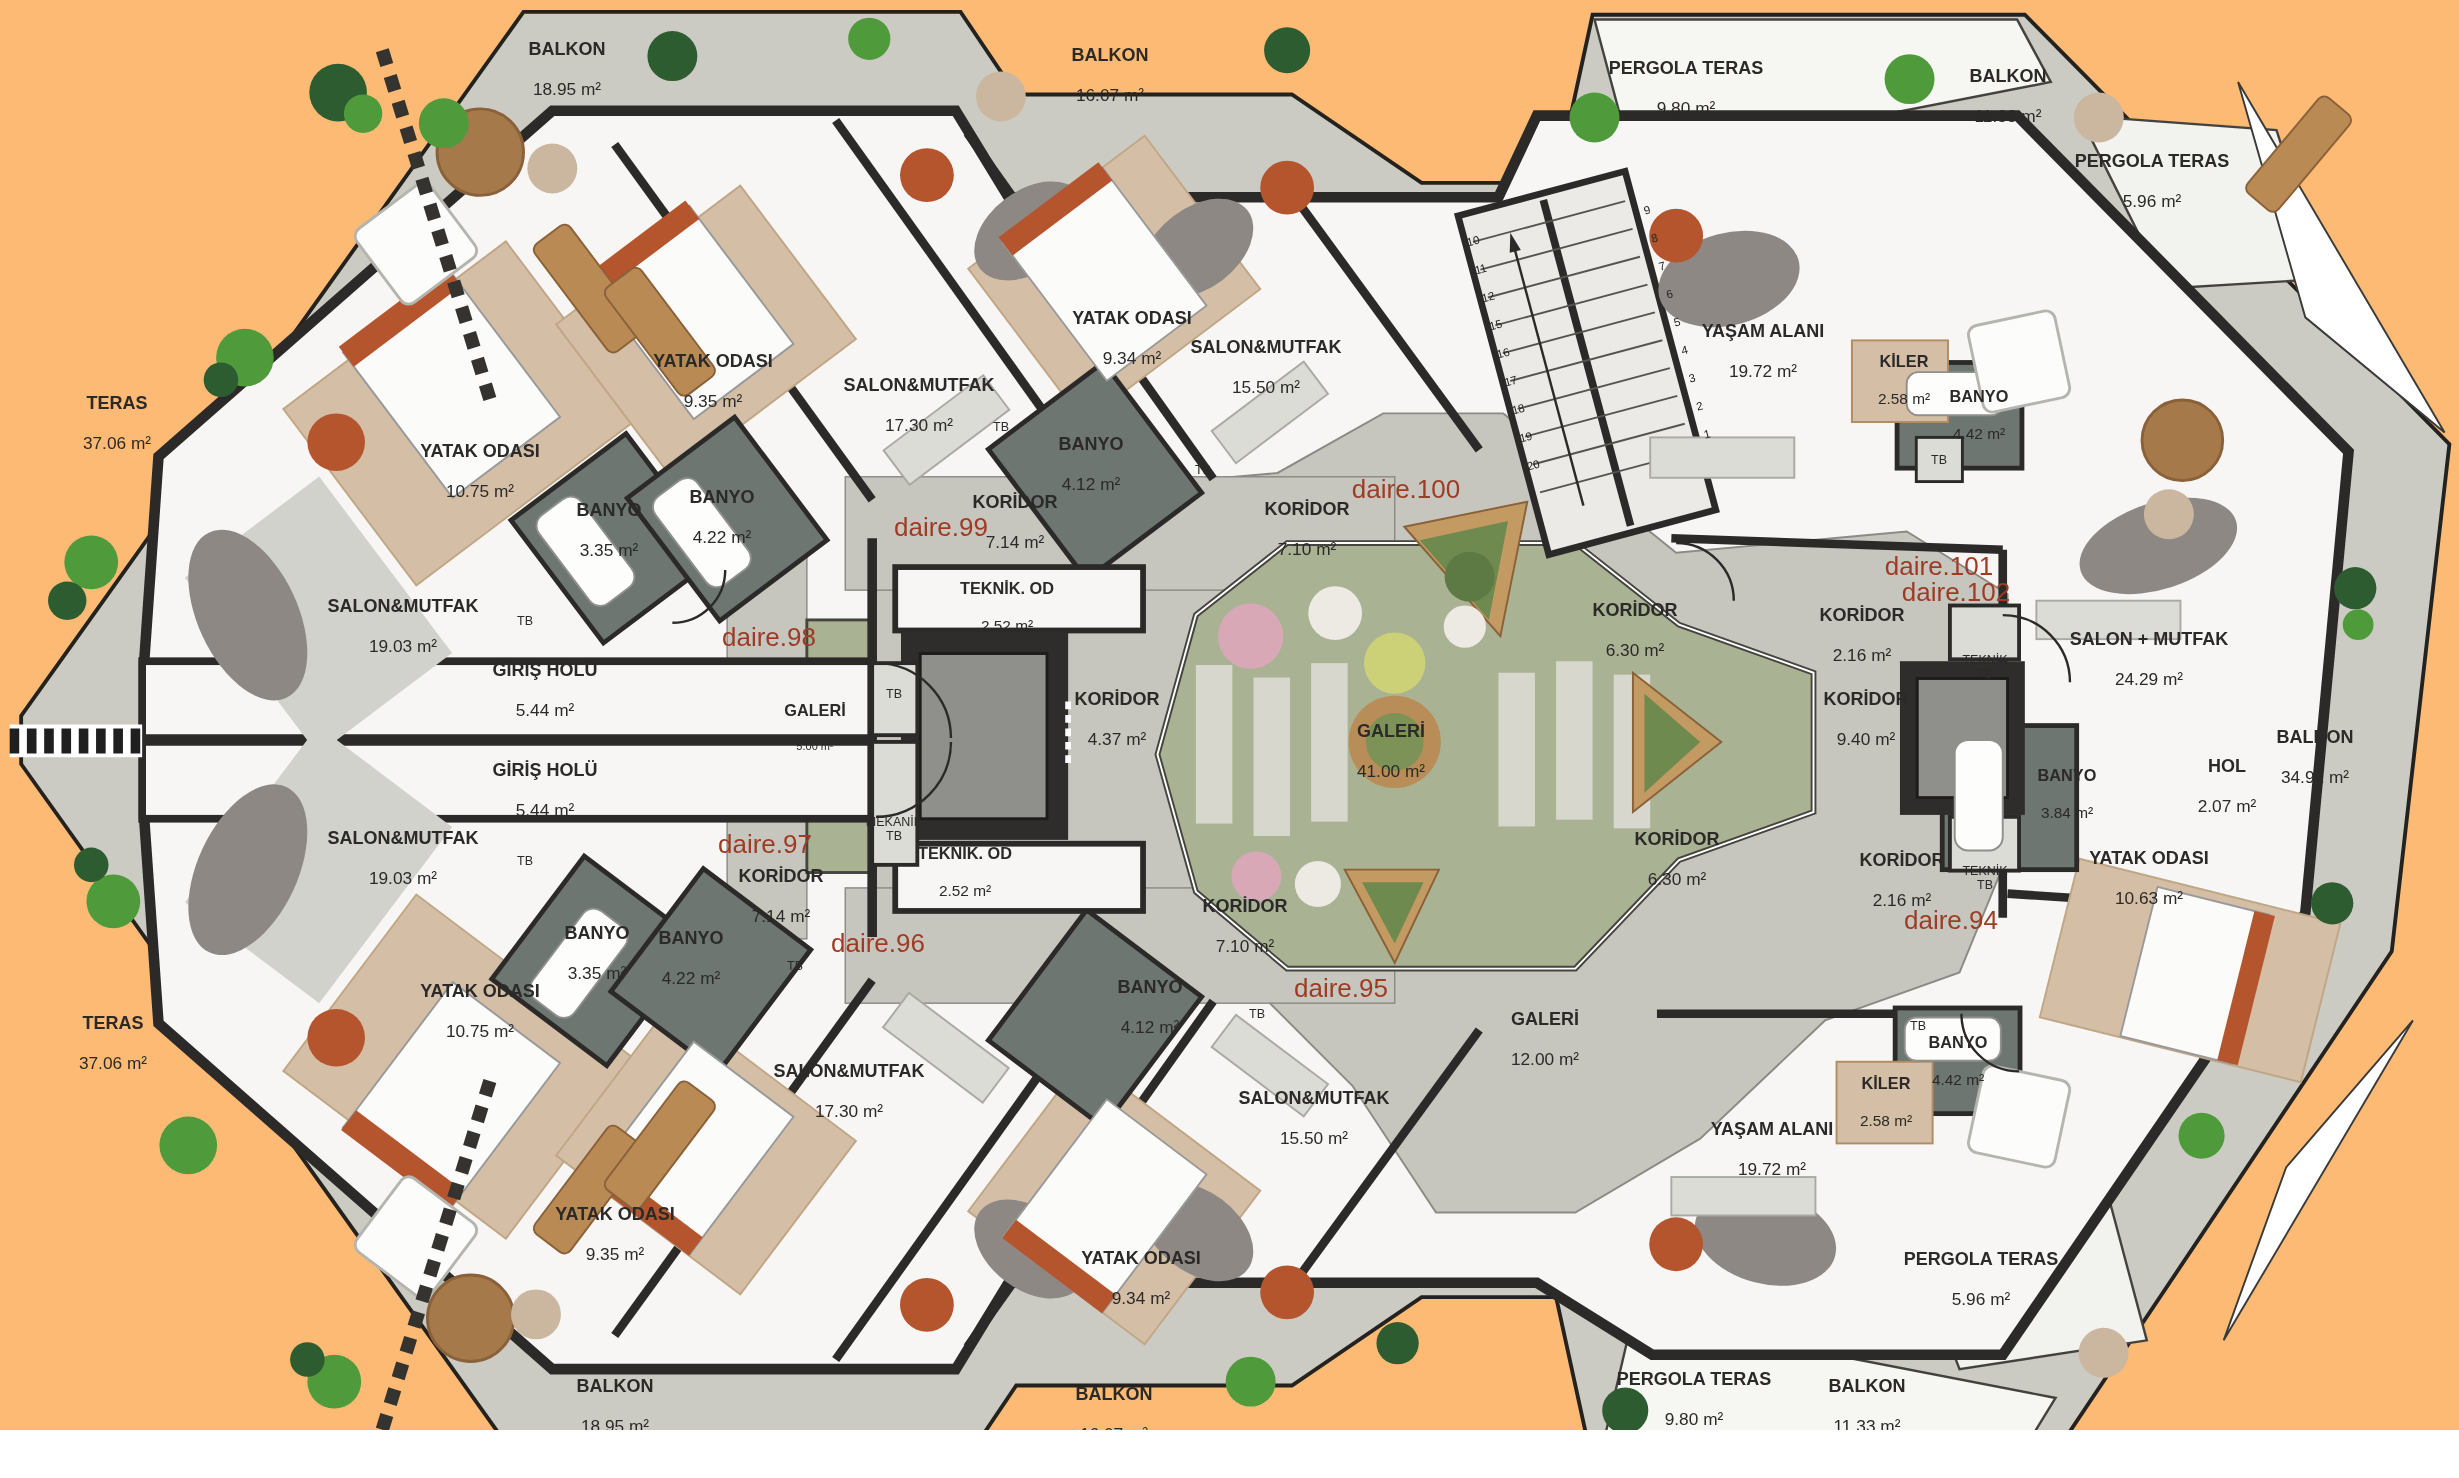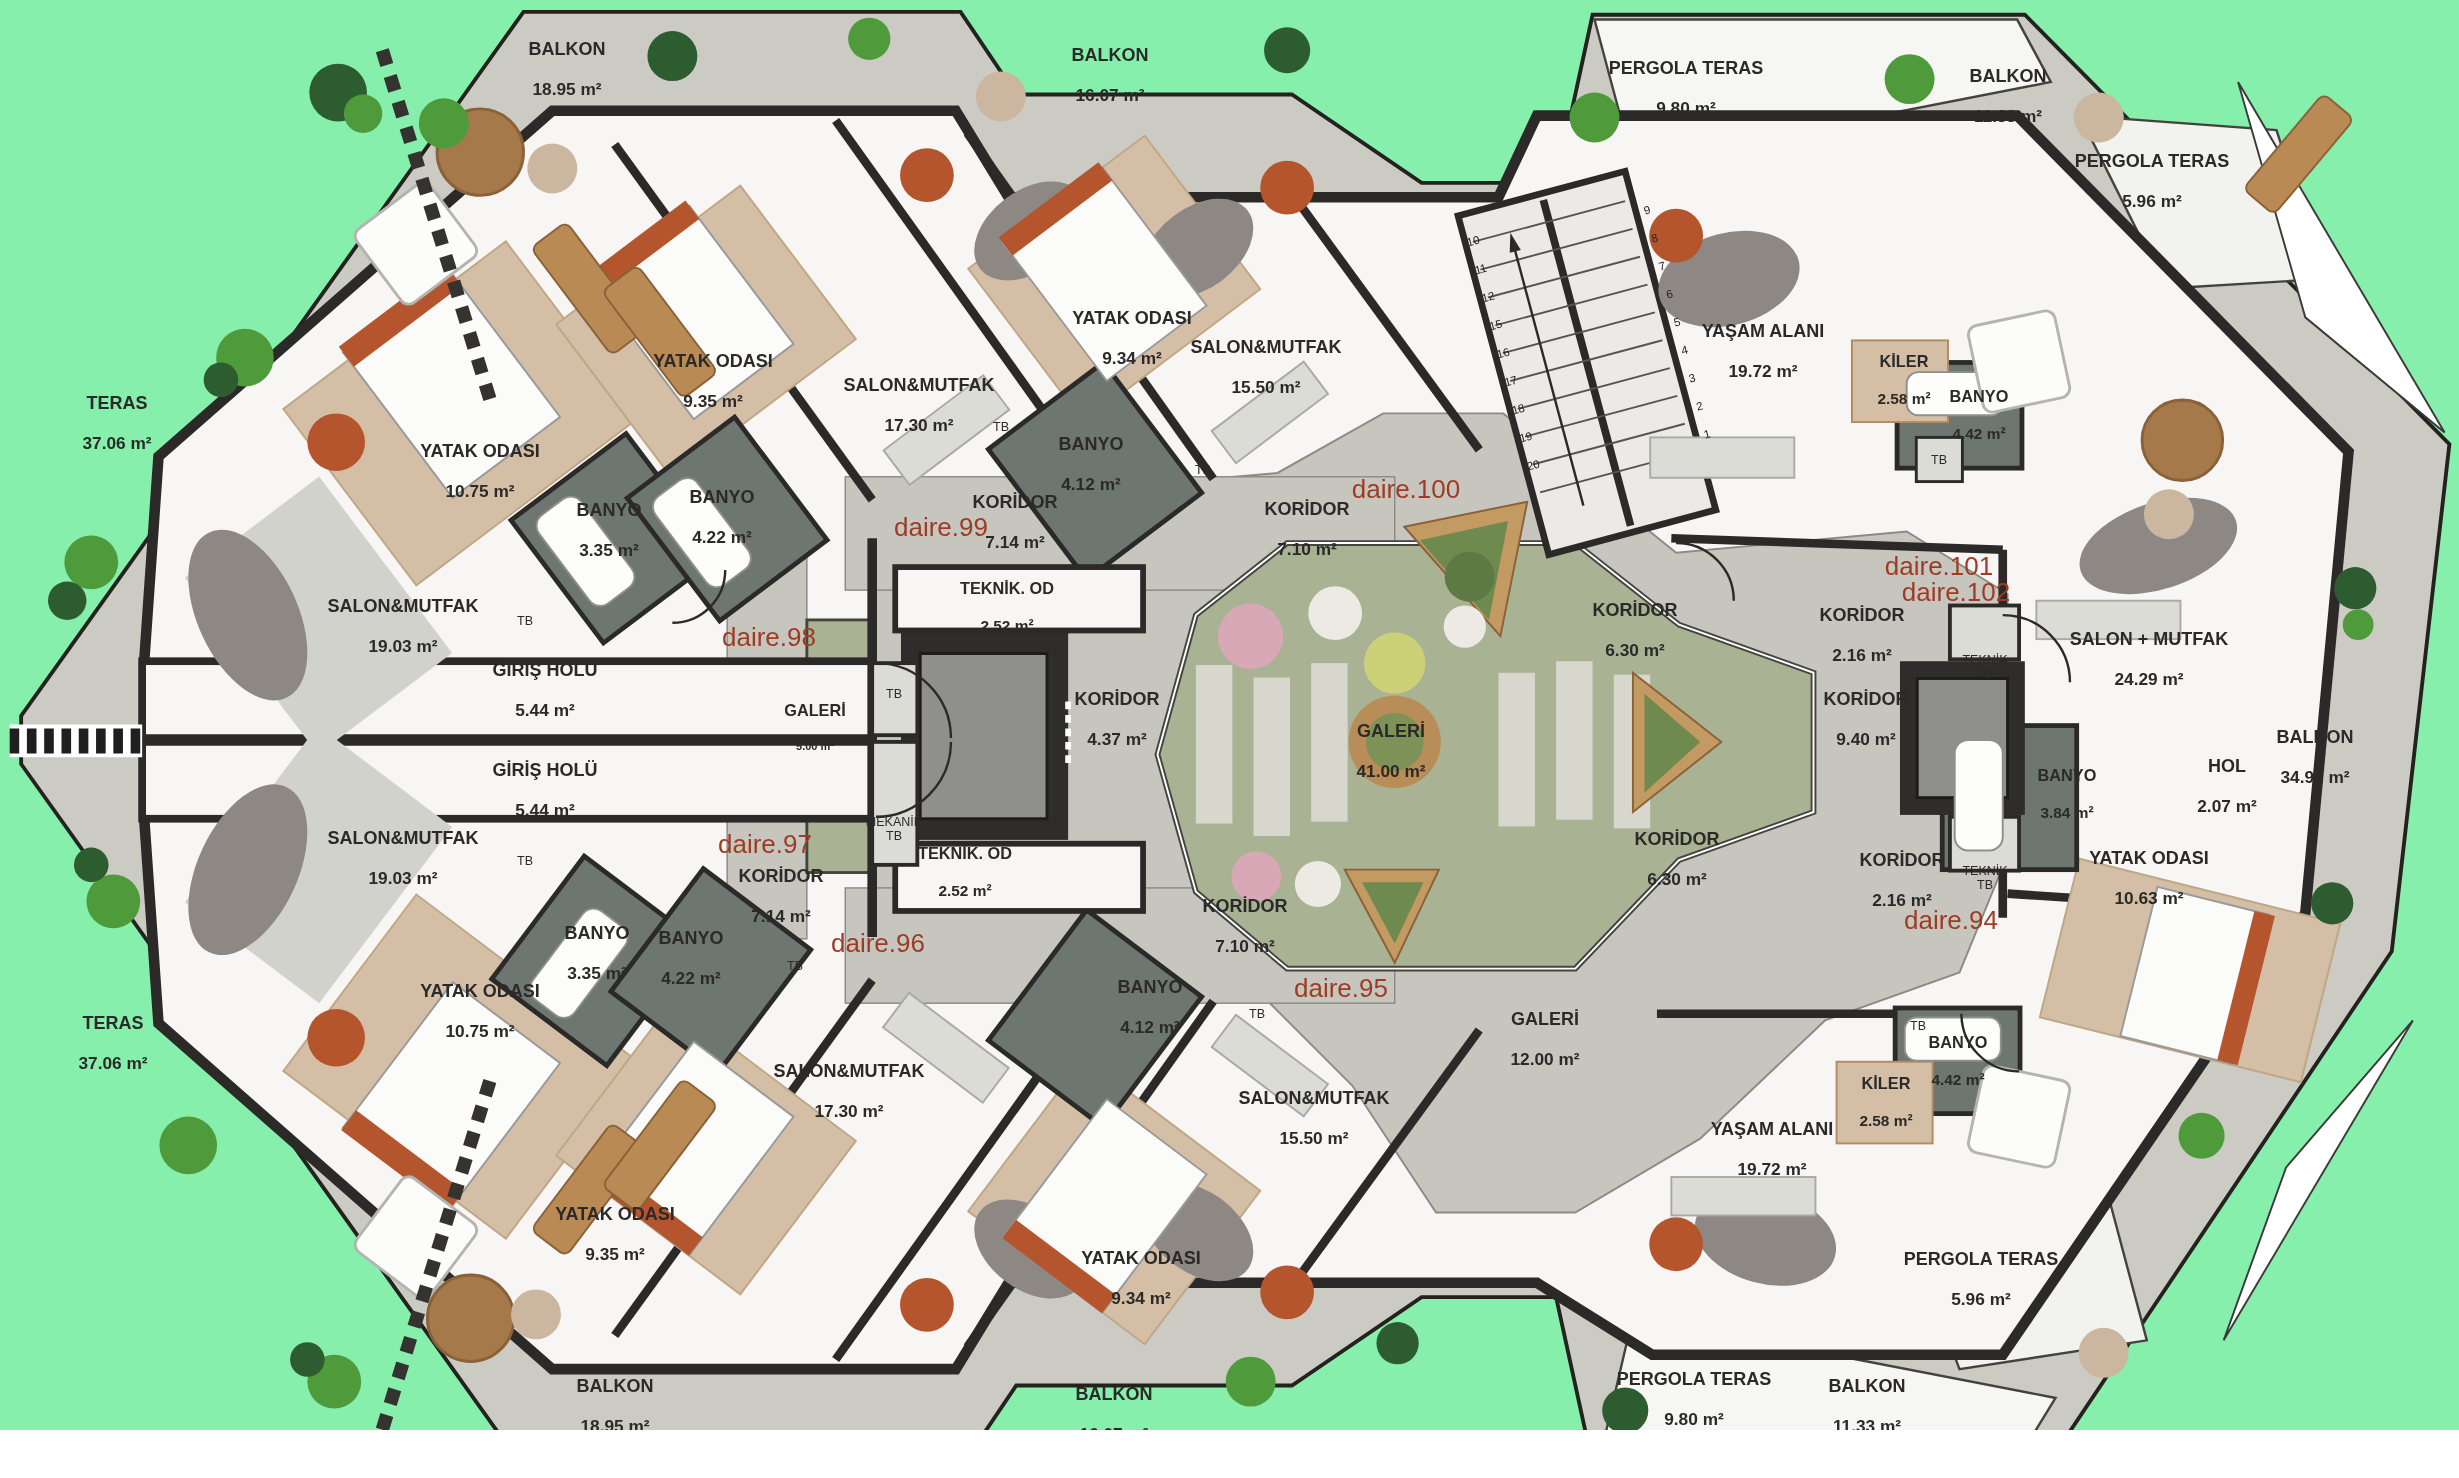--- a/index.html
+++ b/index.html
@@ -1,22 +1,22 @@
 <!DOCTYPE html>
 <html><head>
 <meta charset="utf-8">
 <style>
   html,body{margin:0;padding:0;background:#fff;}
-  .stage{position:relative;width:2459px;height:1430px;background:#86efac;overflow:hidden;
+  .stage{position:relative;width:2459px;height:1430px;background:#fdba74;overflow:hidden;
          font-family:"Liberation Sans",sans-serif;}
   .stage svg{position:absolute;left:0;top:0;}
   .layer{position:absolute;left:0;top:0;width:100%;height:100%;z-index:2;}
   .lbl{position:absolute;transform:translate(-50%,-50%);text-align:center;color:#2b2a28;
        line-height:1.1;white-space:nowrap;font-weight:700;font-size:18px;}
-  .lbl .a{display:block;font-weight:700;font-size:17.3px;margin-top:20px;}
+  .lbl .a{display:block;font-weight:400;font-size:17.3px;margin-top:20px;}
   .unit{position:absolute;transform:translate(-50%,-50%);color:#9e3b24;font-weight:500;
         font-size:26px;white-space:nowrap;}
   .tb{position:absolute;transform:translate(-50%,-50%);font-size:12.5px;color:#2b2a28;
       text-align:center;line-height:1.15;white-space:nowrap;}
   .tb.wrap{white-space:normal;width:63px;margin-top:32px;}
   .stairnums{position:absolute;display:flex;flex-direction:column;align-items:center;
       font-size:11.5px;color:#222;line-height:29px;z-index:2;}
 </style>
 </head>
 <body>

